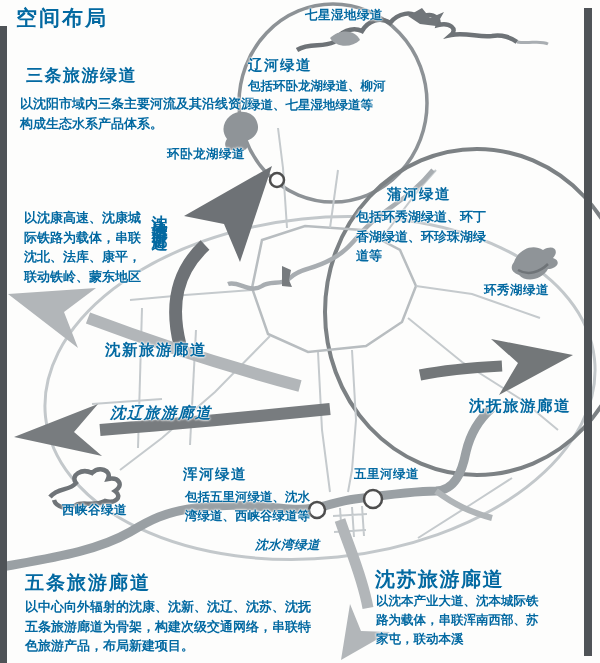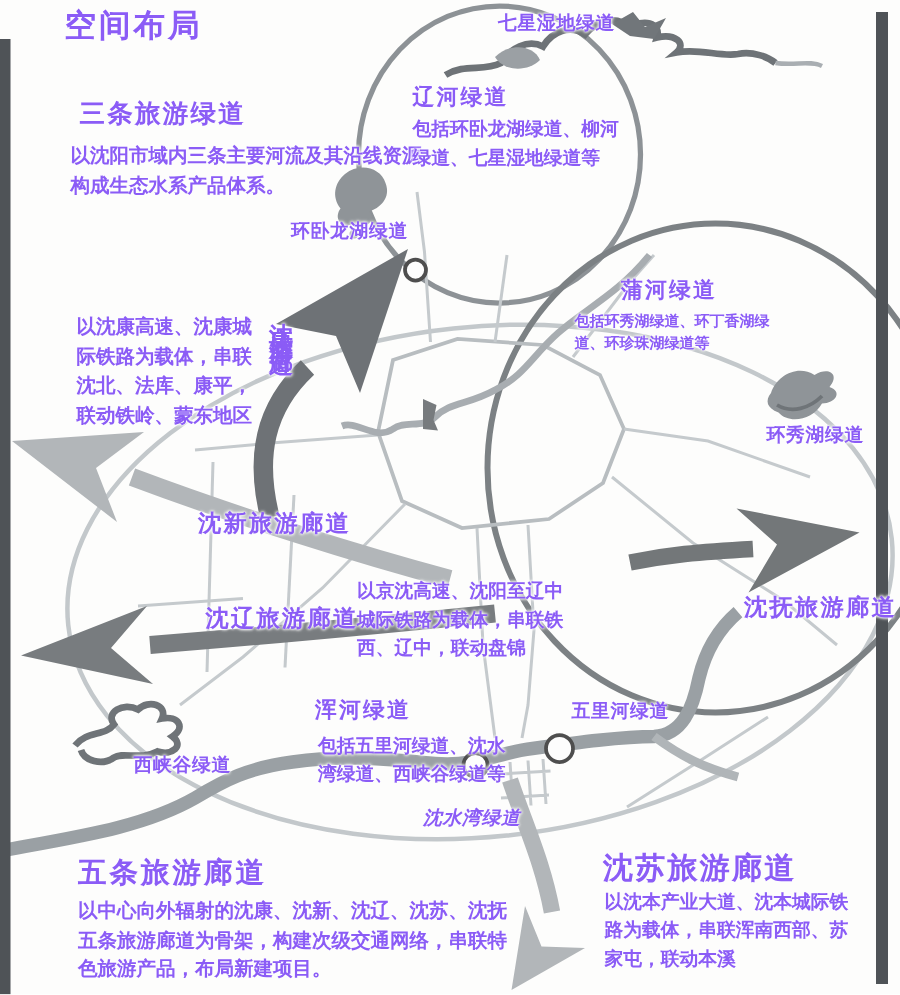--- a/index.html
+++ b/index.html
@@ -1,21 +1,21 @@
 <!DOCTYPE html>
 <html><head>
 <meta charset="utf-8">
 <style>
   html,body{margin:0;padding:0;background:#ffffff;}
   .stage{position:relative;width:600px;height:663px;background:#fdfdfc;overflow:hidden;
          font-family:"Liberation Sans","DejaVu Sans",sans-serif;}
   .stage svg{position:absolute;left:0;top:0;}
-  .t{position:absolute;color:#8b5cf6;font-weight:700;line-height:1.5;
+  .t{position:absolute;color:#0369a1;font-weight:700;line-height:1.5;
      word-break:break-all;white-space:normal;
-     text-shadow:0 0 2px #fff,0 0 2px #fff,0 0 3px #fff;margin-left:27px;}
+     text-shadow:0 0 2px #fff,0 0 2px #fff,0 0 3px #fff;}
   .h1{font-weight:900;letter-spacing:2px;line-height:1.15;}
   .h2{font-weight:800;letter-spacing:1.5px;line-height:1.15;}
   .lbl{font-weight:700;letter-spacing:0.5px;line-height:1.1;}
   .vert{writing-mode:vertical-rl;text-orientation:upright;letter-spacing:4px;}
 </style>
 </head>
 <body>
 
 <div class="stage">
 
@@ -114,39 +114,38 @@
 
   <div class="t h1" style="left:16px;top:6px;font-size:21px;">空间布局</div>
 
   <div class="t h2" style="left:26px;top:66px;font-size:17px;">三条旅游绿道</div>
   <div class="t" style="left:20px;top:94px;width:240px;font-size:13px;">以沈阳市域内三条主要河流及其沿线资源构成生态水系产品体系。</div>
 
   <div class="t h2" style="left:248px;top:57px;font-size:14.5px;">辽河绿道</div>
   <div class="t" style="left:248px;top:77px;width:142px;font-size:12.5px;">包括环卧龙湖绿道、柳河绿道、七星湿地绿道等</div>
 
   <div class="t h2" style="left:387px;top:186px;font-size:14.5px;">蒲河绿道</div>
-  <div class="t" style="left:356px;top:207px;width:142px;font-size:10px;">包括环秀湖绿道、环丁香湖绿道、环珍珠湖绿道等</div>
+  <div class="t" style="left:356px;top:207px;width:142px;font-size:13px;">包括环秀湖绿道、环丁香湖绿道、环珍珠湖绿道等</div>
 
   <div class="t h2" style="left:183px;top:466px;font-size:14.5px;">浑河绿道</div>
   <div class="t" style="left:185px;top:488px;width:130px;font-size:12.5px;">包括五里河绿道、沈水湾绿道、西峡谷绿道等</div>
 
   <div class="t lbl" style="left:305px;top:9px;font-size:12.5px;">七星湿地绿道</div>
   <div class="t lbl" style="left:167px;top:148px;font-size:12.5px;">环卧龙湖绿道</div>
   <div class="t lbl" style="left:484px;top:284px;font-size:12.5px;">环秀湖绿道</div>
   <div class="t lbl" style="left:354px;top:468px;font-size:12.5px;">五里河绿道</div>
   <div class="t lbl" style="left:255px;top:539px;font-size:12.5px;font-style:italic;">沈水湾绿道</div>
   <div class="t lbl" style="left:62px;top:504px;font-size:12.5px;">西峡谷绿道</div>
 
   <div class="t h2 vert" style="left:150px;top:202px;font-size:16px;height:125px;">沈康旅游廊道</div>
   <div class="t" style="left:24px;top:208px;width:121px;font-size:13px;">以沈康高速、沈康城际铁路为载体，串联沈北、法库、康平，联动铁岭、蒙东地区</div>
 
   <div class="t h2" style="left:105px;top:341px;font-size:15.5px;">沈新旅游廊道</div>
 
-  <div class="t h2" style="left:110px;top:404px;font-size:15.5px;">沈辽旅游廊道</div>
-  <div class="t" style="left:211px;top:385px;width:142px;font-size:12.5px;">以京沈高速、沈阳至辽中城际铁路为载体，串联铁西、辽中，联动盘锦</div>
+  <div class="t h2" style="left:110px;top:404px;font-size:15.5px;font-style:italic;">沈辽旅游廊道</div>
 
   <div class="t h2" style="left:469px;top:397px;font-size:15.5px;">沈抚旅游廊道</div>
 
   <div class="t h2" style="left:375px;top:568px;font-size:20px;">沈苏旅游廊道</div>
   <div class="t h1" style="left:25px;top:572px;font-size:19px;">五条旅游廊道</div>
 
   <div class="t" style="left:376px;top:592px;width:167px;font-size:12.5px;">以沈本产业大道、沈本城际铁路为载体，串联浑南西部、苏家屯，联动本溪</div>
   <div class="t" style="left:25px;top:597px;width:292px;font-size:13px;">以中心向外辐射的沈康、沈新、沈辽、沈苏、沈抚五条旅游廊道为骨架，构建次级交通网络，串联特色旅游产品，布局新建项目。</div>
 
 </div>

